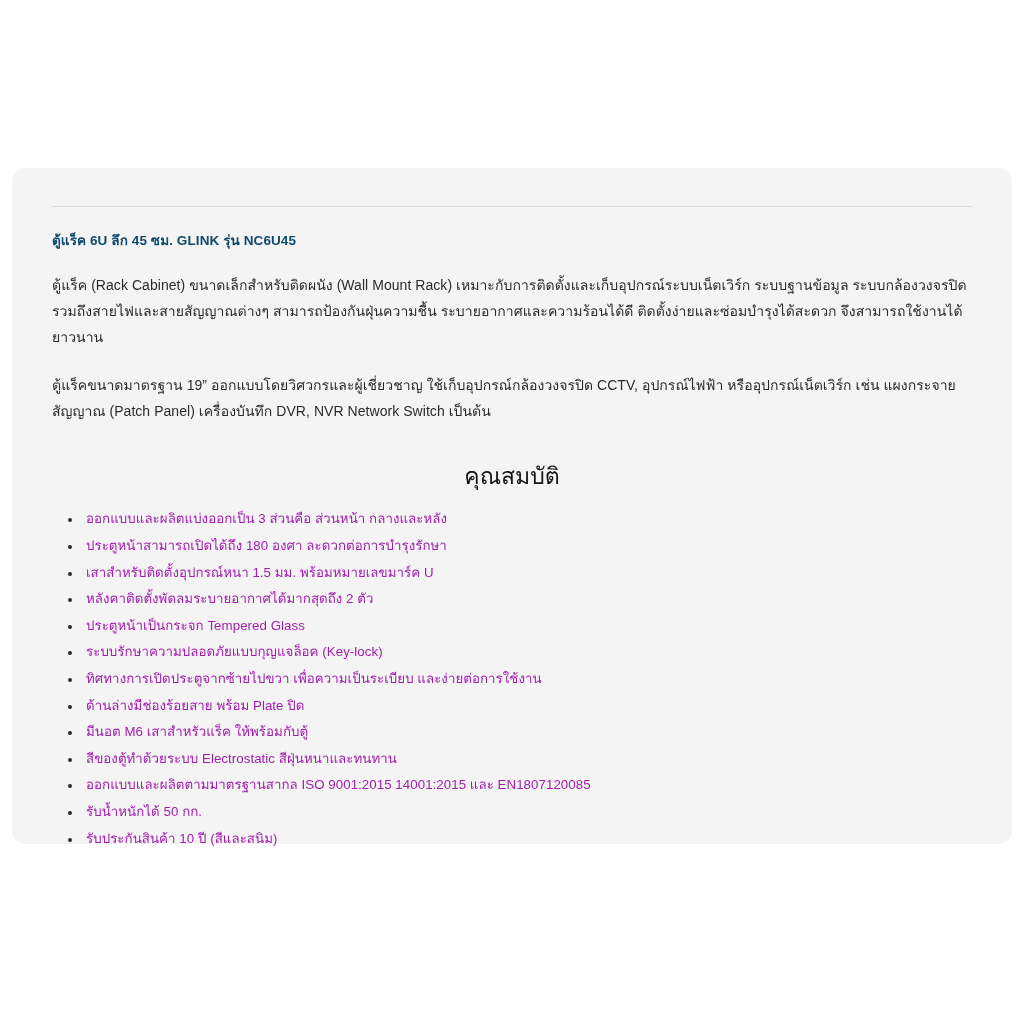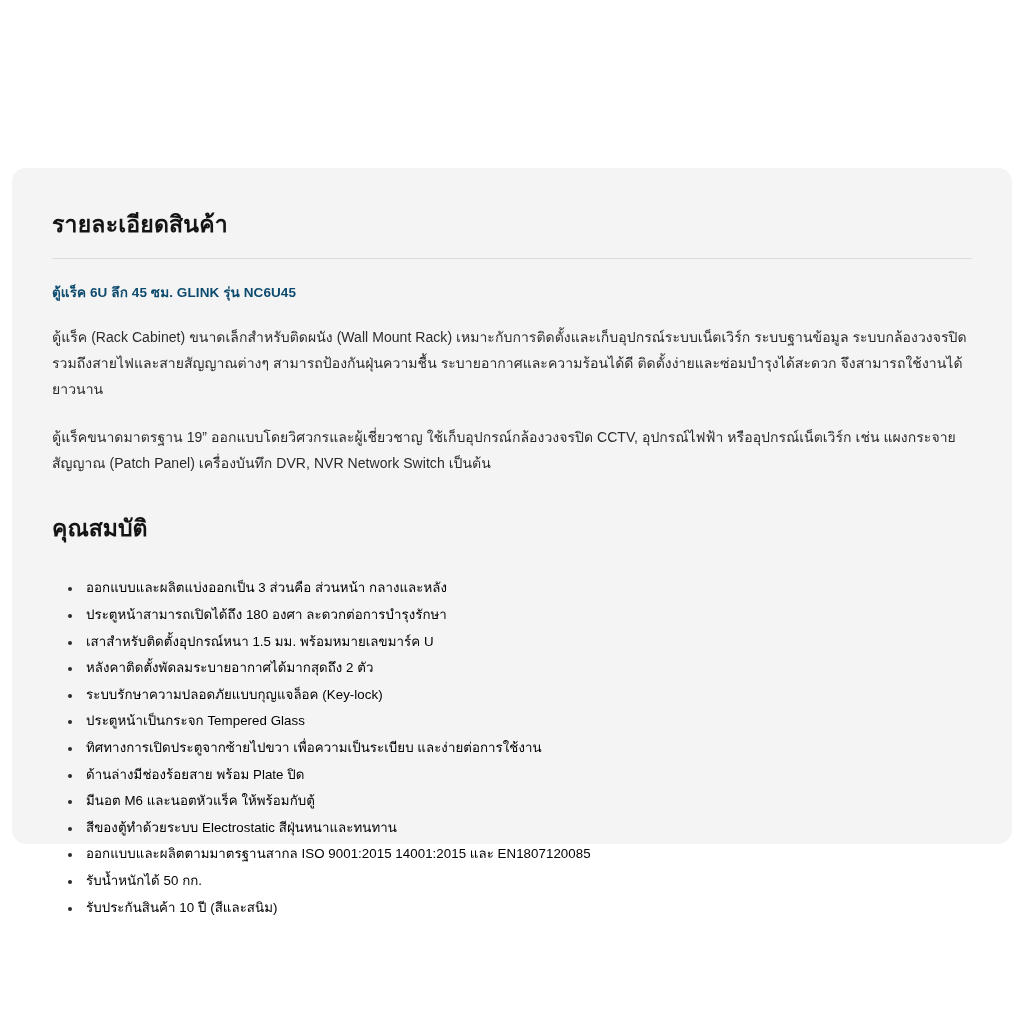--- a/index.html
+++ b/index.html
@@ -62,36 +62,37 @@
     font-size: 14px;
     line-height: 1.85;
     color: #2b2b2b;
     margin: 0 0 22px 0;
     max-width: 950px;
     letter-spacing: 0.05px;
   }
 
   .features-title {
     font-size: 23px;
-    font-weight: bold;
+    font-weight: normal;
     color: #141414;
-    margin: 34px 0 29px 0;
+    margin: 34px 0 12px 0;
+    text-align: center;
   }
 
   ul.features {
     margin: 0;
     padding-left: 30px;
     list-style: none;
   }
 
   ul.features li {
     position: relative;
     font-size: 13.3px;
     line-height: 2.0;
-    color: #000000;
+    color: #a21caf;
     padding-left: 4px;
     letter-spacing: 0.05px;
   }
 
   ul.features li::before {
     content: "";
     position: absolute;
     left: -14px;
     top: 12px;
     width: 4px;
@@ -99,42 +100,41 @@
     border-radius: 50%;
     background: #2b2b2b;
   }
 </style>
 </head>
 <body>
 
 <div class="page">
   <div class="card">
 
-    <h2 class="section-title">รายละเอียดสินค้า</h2>
 
     <div class="divider"></div>
 
     <div class="product-name">ตู้แร็ค 6U ลึก 45 ซม. GLINK รุ่น NC6U45</div>
 
     <p class="paragraph">ตู้แร็ค (Rack Cabinet) ขนาดเล็กสำหรับติดผนัง (Wall Mount Rack) เหมาะกับการติดตั้งและเก็บอุปกรณ์ระบบเน็ตเวิร์ก ระบบฐานข้อมูล ระบบกล้องวงจรปิด รวมถึงสายไฟและสายสัญญาณต่างๆ สามารถป้องกันฝุ่นความชื้น ระบายอากาศและความร้อนได้ดี ติดตั้งง่ายและซ่อมบำรุงได้สะดวก จึงสามารถใช้งานได้ยาวนาน</p>
 
     <p class="paragraph">ตู้แร็คขนาดมาตรฐาน 19” ออกแบบโดยวิศวกรและผู้เชี่ยวชาญ ใช้เก็บอุปกรณ์กล้องวงจรปิด CCTV, อุปกรณ์ไฟฟ้า หรืออุปกรณ์เน็ตเวิร์ก เช่น แผงกระจายสัญญาณ (Patch Panel) เครื่องบันทึก DVR, NVR Network Switch เป็นต้น</p>
 
     <h2 class="features-title">คุณสมบัติ</h2>
 
     <ul class="features">
       <li>ออกแบบและผลิตแบ่งออกเป็น 3 ส่วนคือ ส่วนหน้า กลางและหลัง</li>
       <li>ประตูหน้าสามารถเปิดได้ถึง 180 องศา ละดวกต่อการบำรุงรักษา</li>
       <li>เสาสำหรับติดตั้งอุปกรณ์หนา 1.5 มม. พร้อมหมายเลขมาร์ค U</li>
       <li>หลังคาติดตั้งพัดลมระบายอากาศได้มากสุดถึง 2 ตัว</li>
+      <li>ประตูหน้าเป็นกระจก Tempered Glass</li>
       <li>ระบบรักษาความปลอดภัยแบบกุญแจล็อค (Key-lock)</li>
-      <li>ประตูหน้าเป็นกระจก Tempered Glass</li>
       <li>ทิศทางการเปิดประตูจากซ้ายไปขวา เพื่อความเป็นระเบียบ และง่ายต่อการใช้งาน</li>
       <li>ด้านล่างมีช่องร้อยสาย พร้อม Plate ปิด</li>
-      <li>มีนอต M6 และนอตหัวแร็ค ให้พร้อมกับตู้</li>
+      <li>มีนอต M6 เสาสำหรัวแร็ค ให้พร้อมกับตู้</li>
       <li>สีของตู้ทำด้วยระบบ Electrostatic สีฝุ่นหนาและทนทาน</li>
       <li>ออกแบบและผลิตตามมาตรฐานสากล ISO 9001:2015 14001:2015 และ EN1807120085</li>
       <li>รับน้ำหนักได้ 50 กก.</li>
       <li>รับประกันสินค้า 10 ปี (สีและสนิม)</li>
     </ul>
 
   </div>
 </div>
 
 </body></html>

